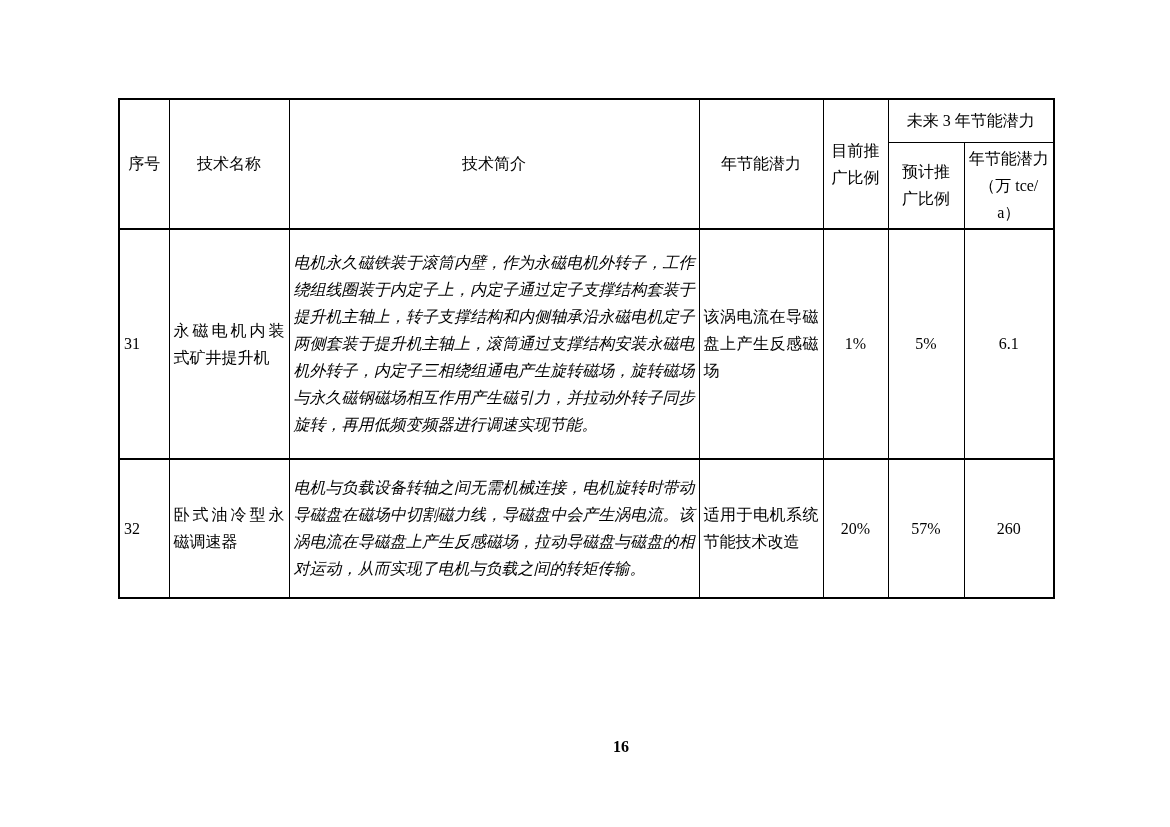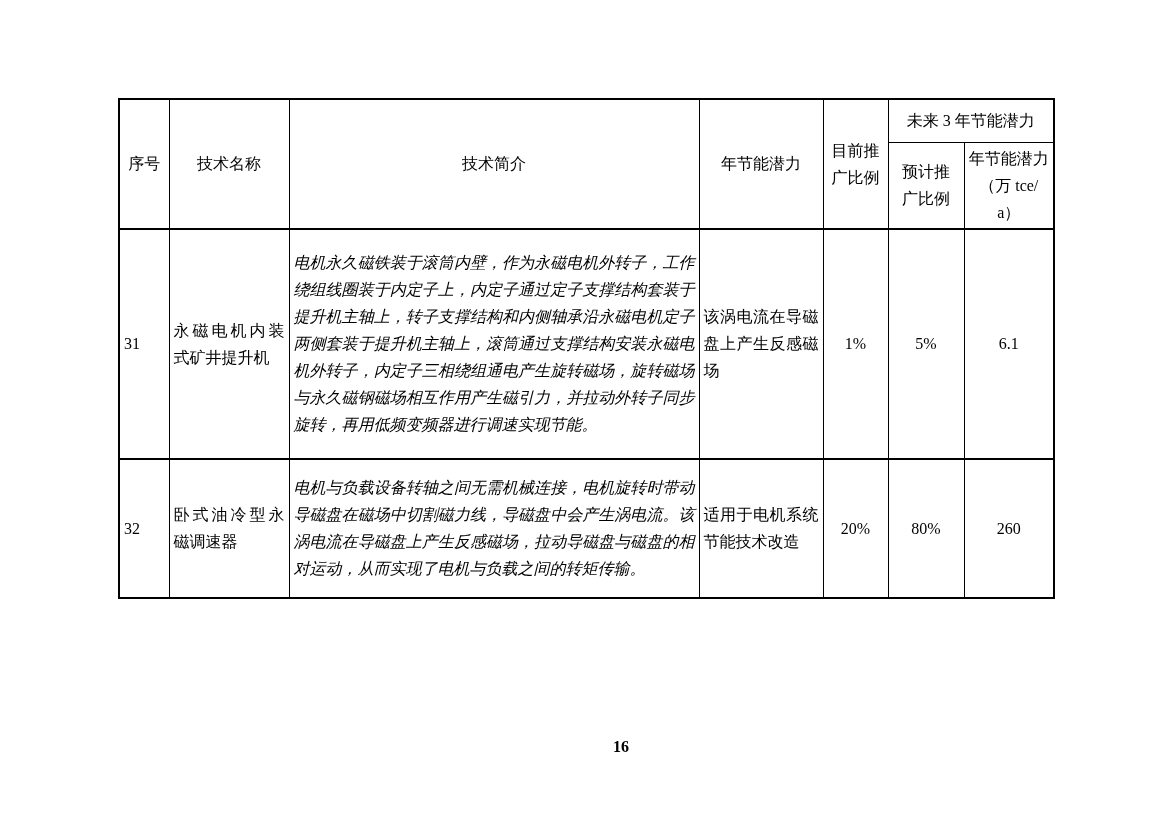--- a/index.html
+++ b/index.html
@@ -96,21 +96,21 @@
         <td class="c-num">1%</td>
         <td class="c-num">5%</td>
         <td class="c-num">6.1</td>
       </tr>
       <tr class="row-b">
         <td class="c-index">32</td>
         <td class="c-name">卧式油冷型永磁调速器</td>
         <td class="c-intro">电机与负载设备转轴之间无需机械连接，电机旋转时带动导磁盘在磁场中切割磁力线，导磁盘中会产生涡电流。该涡电流在导磁盘上产生反感磁场，拉动导磁盘与磁盘的相对运动，从而实现了电机与负载之间的转矩传输。</td>
         <td class="c-scope">适用于电机系统节能技术改造</td>
         <td class="c-num">20%</td>
-        <td class="c-num">80%</td>
+        <td class="c-num">57%</td>
         <td class="c-num">260</td>
       </tr>
     </tbody>
   </table>
 
   <div class="page-number">16</div>
 
 </div>
 
 </body></html>

